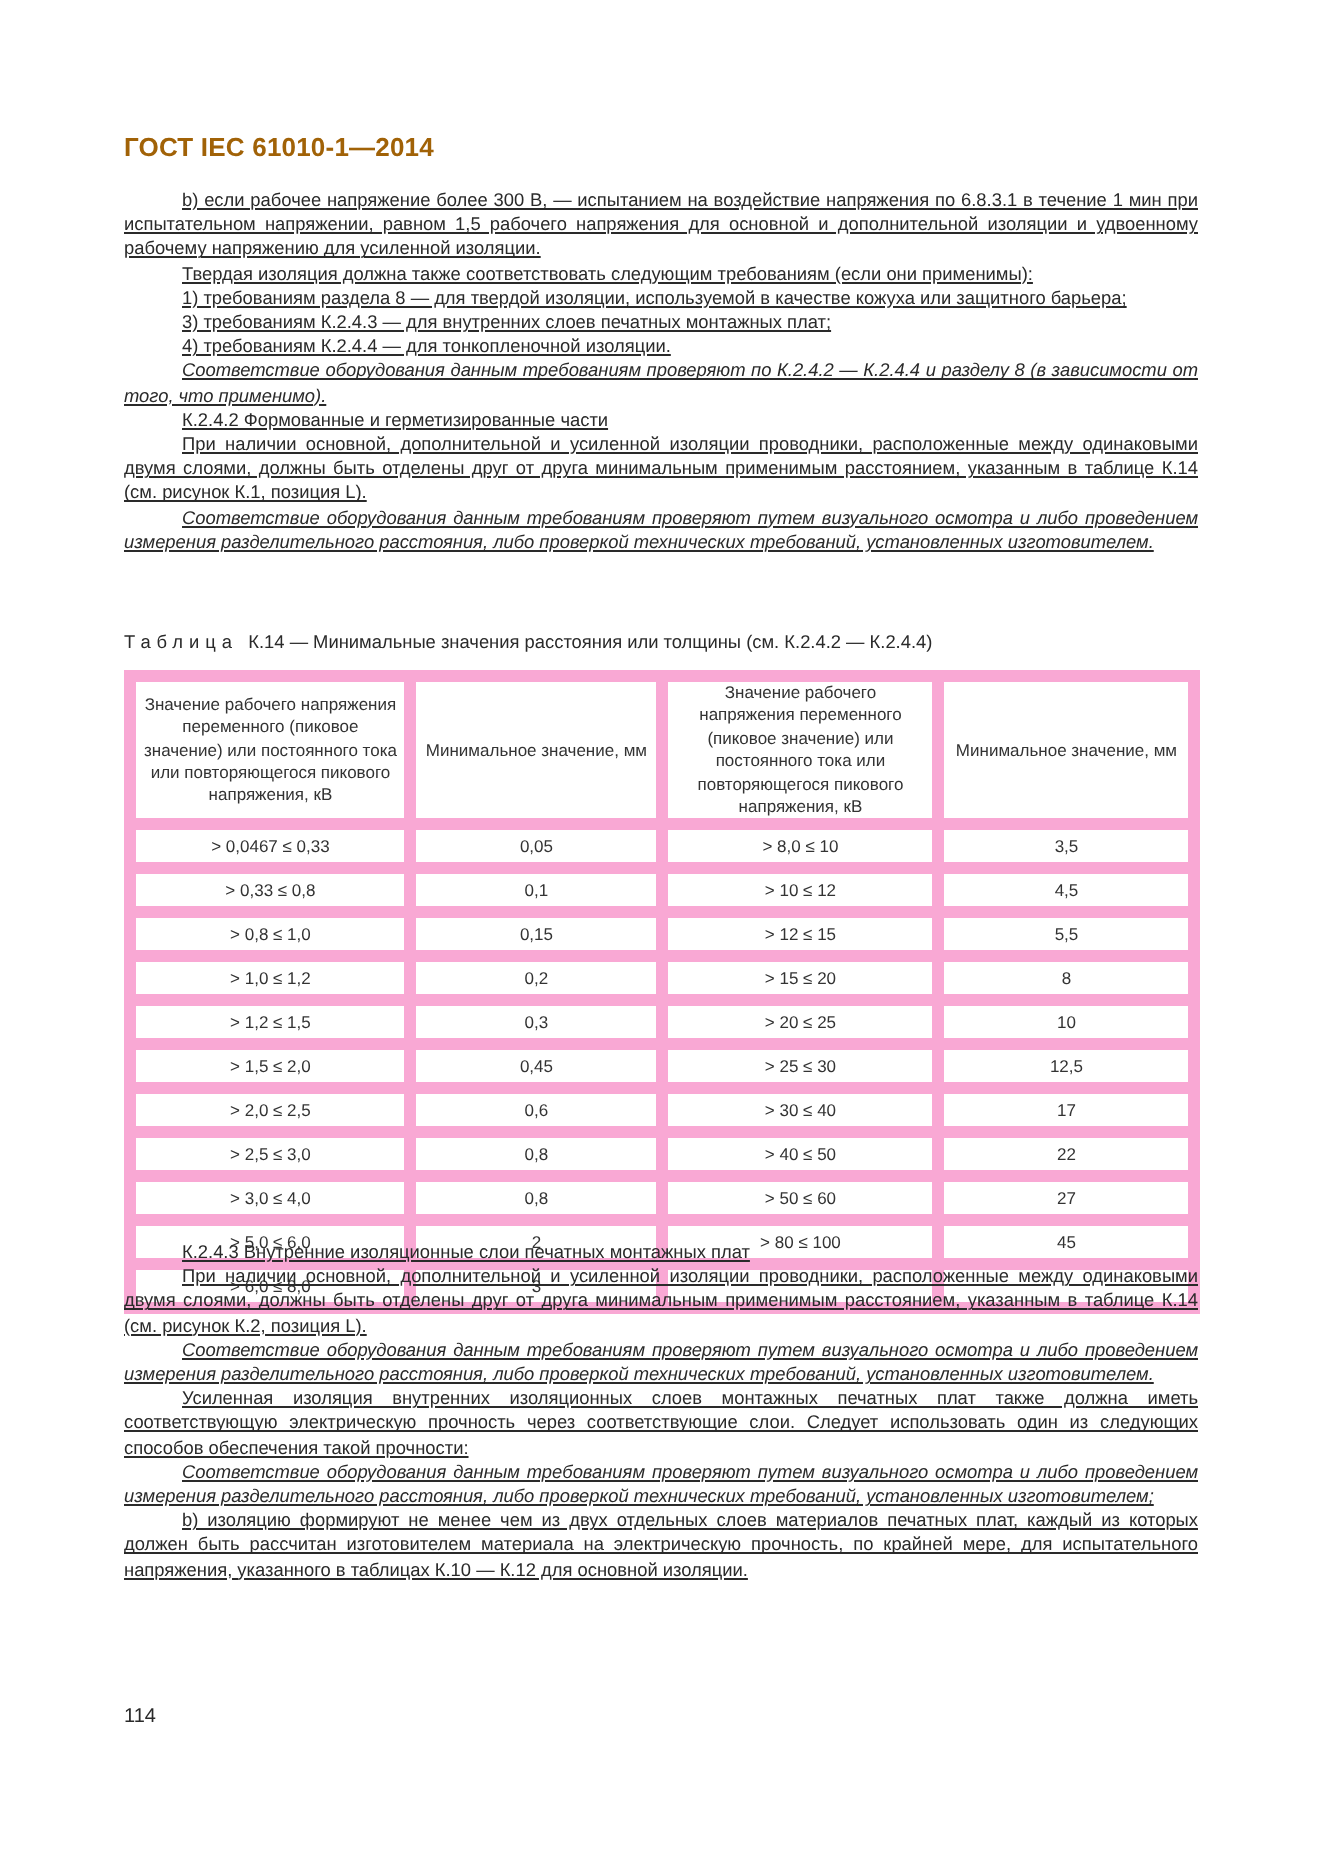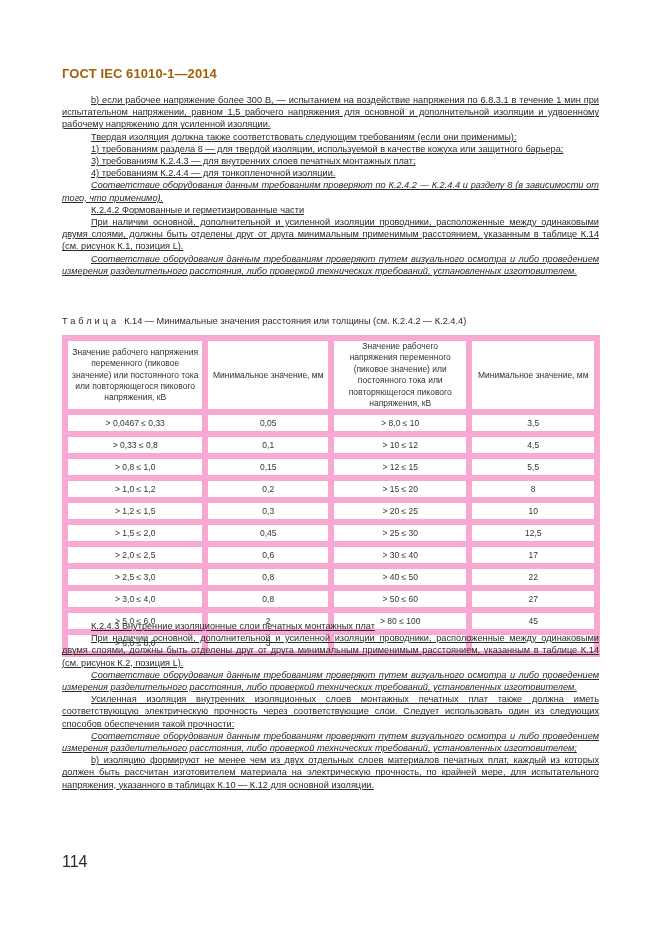--- a/index.html
+++ b/index.html
@@ -12,21 +12,21 @@
   .ind { text-indent:29px; }
   .it { font-style:italic; }
   .caption { position:absolute; left:62px; top:316px; font-size:9.2px; white-space:nowrap; }
   .caption .sp { letter-spacing:3px; }
   table.t { position:absolute; left:62px; top:335px; width:538px; border-collapse:collapse; font-size:8.5px; color:#333; }
   table.t td { border:6px solid #f9a8d4; text-align:center; padding:0; height:16px; line-height:12px; }
   table.t tr.hdr td { height:68px; line-height:11.4px; padding:0 4px; }
   table.t tr.hdr td { border-bottom:2px solid #111; }
   table.t td.c2 { border-right:2.5px solid #111; }
   table.t { border:1.5px solid #222; }
-  .pagenum { position:absolute; left:62px; top:853px; font-size:16px; }
+  .pagenum { position:absolute; left:62px; top:853px; font-size:10px; }
 </style>
 </head>
 <body>
 
 <div class="page">
   <div class="header-title">ГОСТ IEC 61010-1—2014</div>
 
   <div class="text" style="top:94px;">
     <p class="p ind">b)  если рабочее напряжение более 300 В, — испытанием на воздействие напряжения по 6.8.3.1 в течение 1 мин при испытательном напряжении, равном 1,5 рабочего напряжения для основной и дополнительной изоляции и удвоенному рабочему напряжению для усиленной изоляции.</p>
     <p class="p ind">Твердая изоляция должна также соответствовать следующим требованиям (если они применимы):</p>

